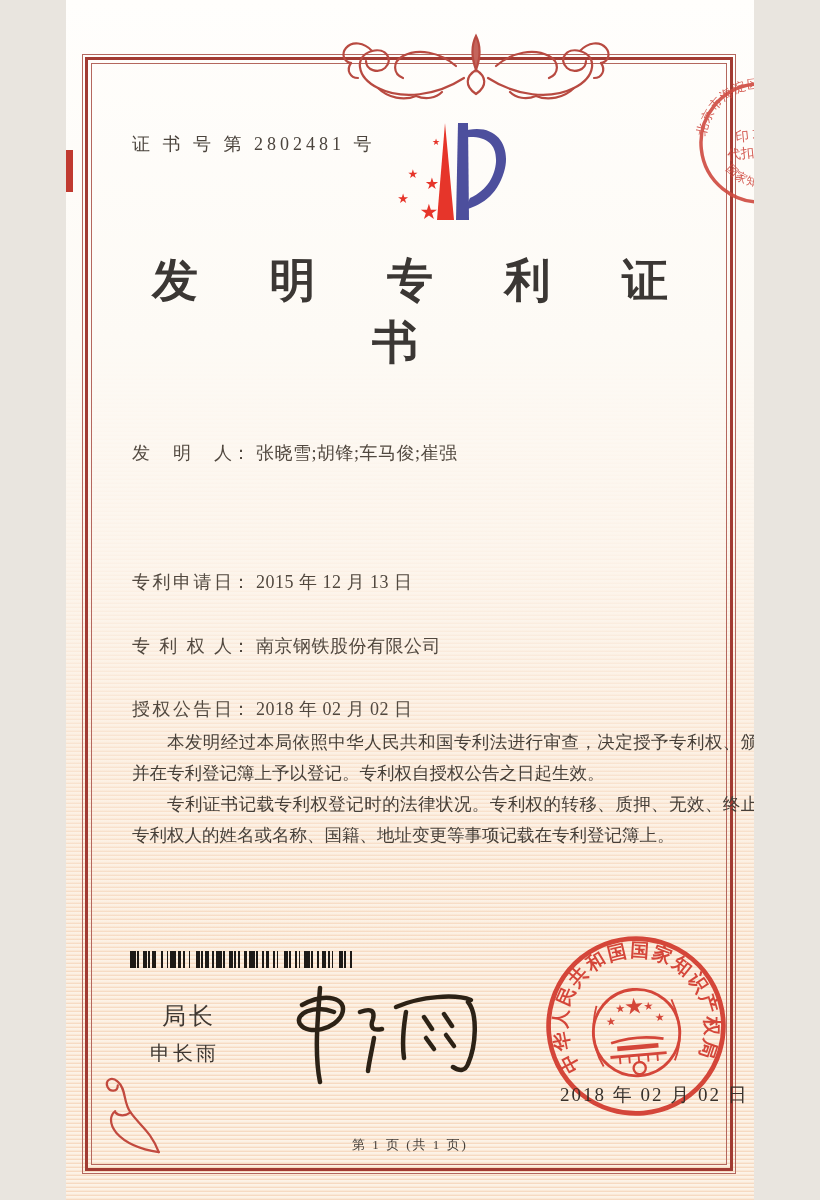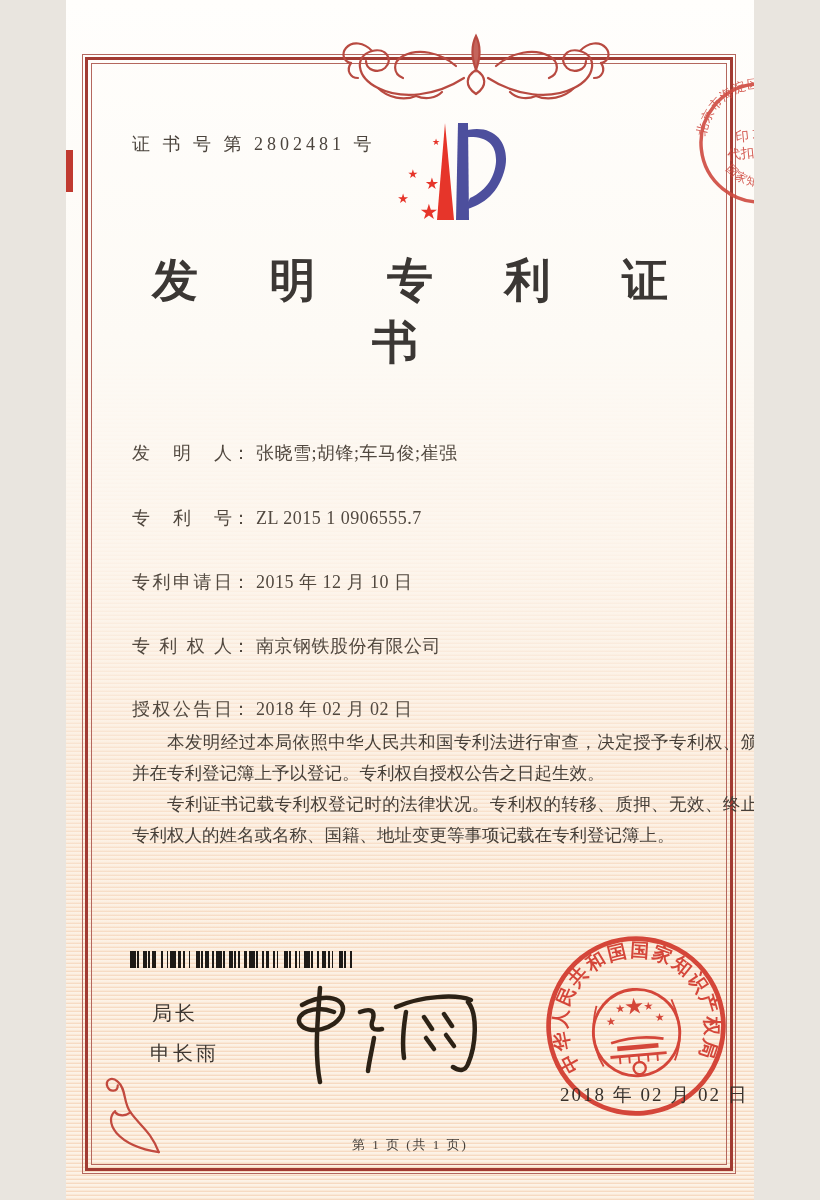--- a/index.html
+++ b/index.html
@@ -33,21 +33,21 @@
 
   .body-text { position:absolute; left:66px; width:698px; top:727px;
                font-size:17.5px; line-height:31px; color:#463f38; text-align:justify; }
   .body-text p { margin:0; text-indent:2em; }
 
   .barcode { position:absolute; left:64px; top:951px; width:224px; height:17px;
              display:flex; overflow:hidden; }
   .barcode i { display:block; height:100%; background:#1e1a17; }
   .barcode i.gap { background:transparent; }
 
-  .signer-title { position:absolute; left:86px; top:1000px; font-size:20px; color:#3f3832;
+  .signer-title { position:absolute; left:96px; top:1000px; font-size:24px; color:#3f3832;
                   font-family:"Liberation Sans","DejaVu Sans",sans-serif; letter-spacing:3px;}
   .signer-name  { position:absolute; left:84px; top:1040px; font-size:20px; color:#3f3832;
                   font-family:"Liberation Sans","DejaVu Sans",sans-serif; letter-spacing:3px;}
   .signature { position:absolute; left:190px; top:972px; }
 
   .office-seal { position:absolute; left:476px; top:932px; transform:rotate(-5deg); opacity:.93; }
   .issue-date  { position:absolute; left:494px; top:1082px; font-size:19px; letter-spacing:2px; color:#38312b; }
 
   .footer { position:absolute; left:0; right:0; top:1136px; text-align:center;
             font-size:13px; letter-spacing:2px; color:#47403a; }
@@ -107,25 +107,22 @@
     </text>
     <text x="67" y="63" font-size="13.5" fill="#cf4a40" text-anchor="middle">印 花 税</text>
     <text x="67" y="80" font-size="13.5" fill="#cf4a40" text-anchor="middle">代扣专用章</text>
   </svg>
 
   <div class="title">发 明 专 利 证 书</div>
 
   <div class="field f2">
     <span class="lab">发明人</span><span class="col">：</span><span class="val">张晓雪;胡锋;车马俊;崔强</span>
   </div>
-  <div class="field f3">
-    <span class="lab">专利号</span><span class="col">：</span><span class="val">ZL 2015 1 0906555.7</span>
-  </div>
   <div class="field f4">
-    <span class="lab">专利申请日</span><span class="col">：</span><span class="val">2015 年 12 月 10 日</span>
+    <span class="lab">专利申请日</span><span class="col">：</span><span class="val">2015 年 12 月 13 日</span>
   </div>
   <div class="field f5">
     <span class="lab">专利权人</span><span class="col">：</span><span class="val">南京钢铁股份有限公司</span>
   </div>
   <div class="field f6">
     <span class="lab">授权公告日</span><span class="col">：</span><span class="val">2018 年 02 月 02 日</span>
   </div>
 
   <div class="body-text">
     <p>本发明经过本局依照中华人民共和国专利法进行审查，决定授予专利权、颁发本证书并在专利登记簿上予以登记。专利权自授权公告之日起生效。</p>

